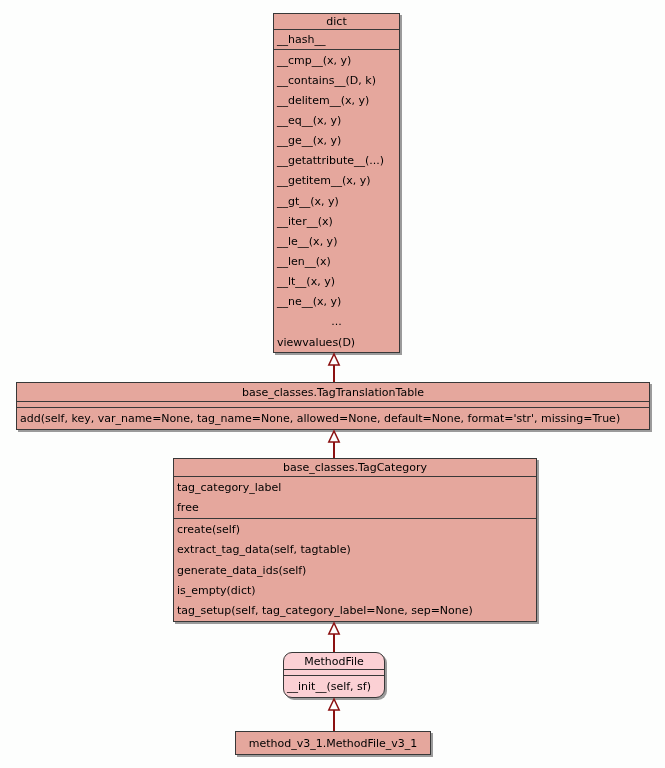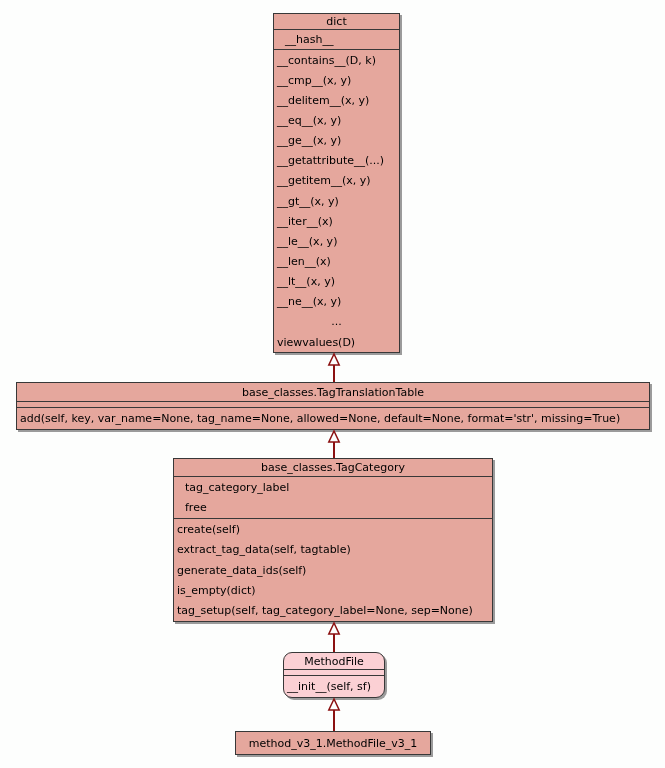--- a/index.html
+++ b/index.html
@@ -33,21 +33,21 @@
     white-space: nowrap;
     flex: 0 0 auto;
   }
   .compartment {
     border-top: 1px solid var(--border, #383838);
     display: flex;
     flex-direction: column;
     flex: 1 1 auto;
     min-height: 0;
   }
-  .compartment.fixed { flex: 0 0 auto; padding-left: 8px; }
+  .compartment.fixed { flex: 0 0 auto; }
   .row {
     flex: 1;
     display: flex;
     align-items: center;
     padding: 0 3px;
     white-space: nowrap;
     overflow: hidden;
   }
   .row.center { justify-content: center; }
   .arrow { position: absolute; overflow: visible; }
@@ -58,22 +58,22 @@
 <body>
 
 <div class="canvas">
 
   <div class="cls" style="left:273px; top:13px; width:127px; height:340px;">
     <div class="title" style="height:15px">dict</div>
     <div class="compartment fixed" style="height:20px">
       <div class="row">__hash__</div>
     </div>
     <div class="compartment">
+      <div class="row">__cmp__(x, y)</div>
       <div class="row">__contains__(D, k)</div>
-      <div class="row">__cmp__(x, y)</div>
       <div class="row">__delitem__(x, y)</div>
       <div class="row">__eq__(x, y)</div>
       <div class="row">__ge__(x, y)</div>
       <div class="row">__getattribute__(...)</div>
       <div class="row">__getitem__(x, y)</div>
       <div class="row">__gt__(x, y)</div>
       <div class="row">__iter__(x)</div>
       <div class="row">__le__(x, y)</div>
       <div class="row">__len__(x)</div>
       <div class="row">__lt__(x, y)</div>
@@ -94,21 +94,21 @@
     <div class="compartment">
       <div class="row">add(self, key, var_name=None, tag_name=None, allowed=None, default=None, format='str', missing=True)</div>
     </div>
   </div>
 
   <svg class="arrow" style="left:327px; top:430px" width="14" height="28">
     <line x1="7" y1="12" x2="7" y2="28"></line>
     <polygon points="7,1 1.8,12 12.2,12"></polygon>
   </svg>
 
-  <div class="cls" style="left:173px; top:458px; width:320px; height:164px;">
+  <div class="cls" style="left:173px; top:458px; width:364px; height:164px;">
     <div class="title" style="height:17px">base_classes.TagCategory</div>
     <div class="compartment fixed" style="height:42px">
       <div class="row">tag_category_label</div>
       <div class="row">free</div>
     </div>
     <div class="compartment">
       <div class="row">create(self)</div>
       <div class="row">extract_tag_data(self, tagtable)</div>
       <div class="row">generate_data_ids(self)</div>
       <div class="row">is_empty(dict)</div>

